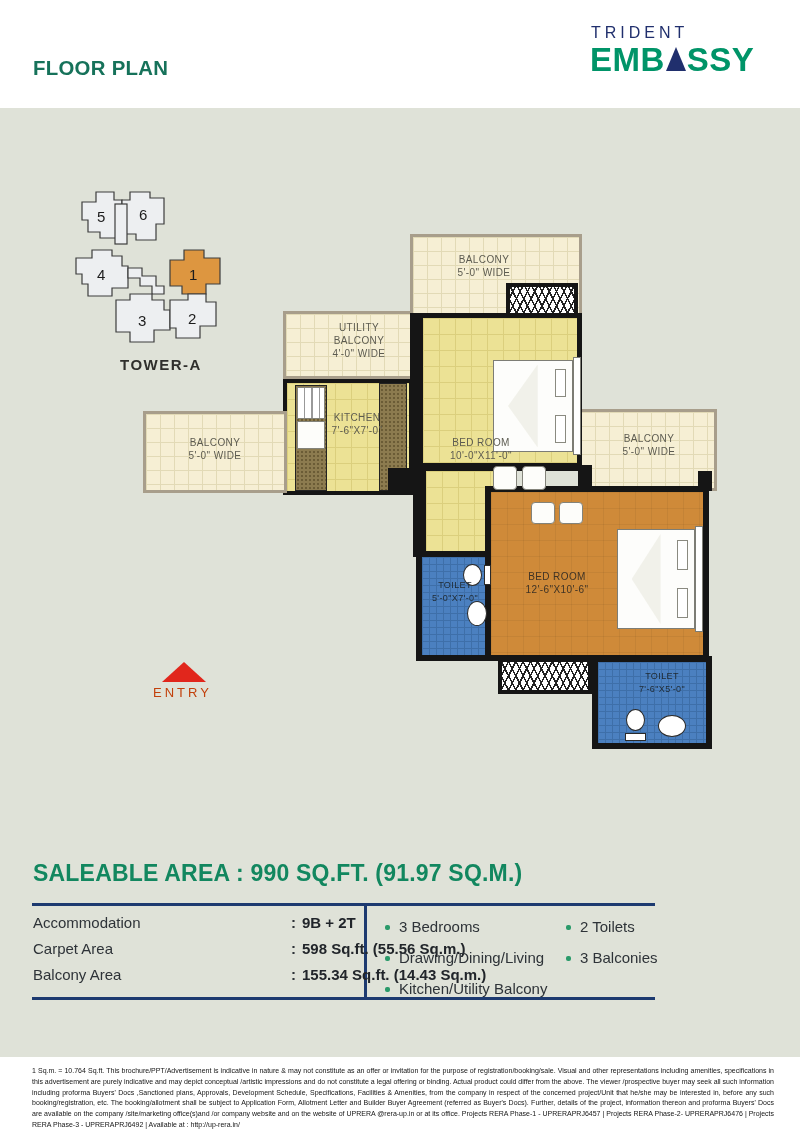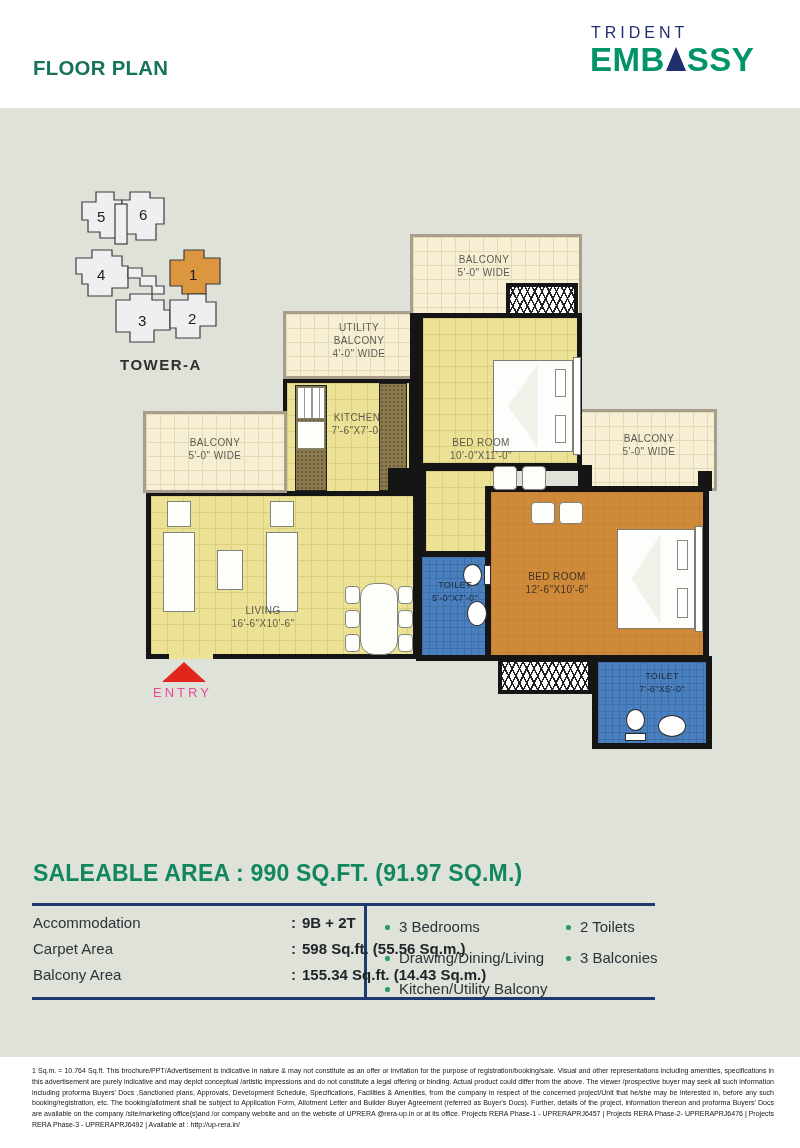--- a/index.html
+++ b/index.html
@@ -65,21 +65,21 @@
   .bed{position:absolute;background:#fdfdfb;border:1.5px solid #7d7d75;z-index:4;}
   .bed .head{position:absolute;right:-9px;top:-4px;bottom:-4px;width:8px;background:#fff;border:1.5px solid #7d7d75;}
   .bed .pil{position:absolute;width:11px;background:#fff;border:1.2px solid #8a8a80;}
   .bed .fold{position:absolute;left:18%;top:4%;height:92%;width:38%;
     background:#efefe8;clip-path:polygon(100% 0,0 50%,100% 100%);opacity:.9;}
   .wc{position:absolute;z-index:5;}
   .wc .bowl{position:absolute;background:#fff;border:1.5px solid #2a2a2a;border-radius:50%;}
   .wc .tank{position:absolute;background:#fff;border:1.5px solid #2a2a2a;}
   .entry-arrow{position:absolute;width:0;height:0;border-left:22px solid transparent;
     border-right:22px solid transparent;border-bottom:20px solid var(--red);z-index:6;}
-  .entry-label{position:absolute;font-size:13px;letter-spacing:3px;color:#ec4899;z-index:6;}
+  .entry-label{position:absolute;font-size:13px;letter-spacing:3px;color:#c2410c;z-index:6;}
 
   
   .h-green{position:absolute;left:33px;font-size:23px;font-weight:800;color:var(--green);letter-spacing:.2px;}
   .nline{position:absolute;background:var(--navy);}
   .spec-label{position:absolute;font-size:15px;color:var(--ink);}
   .spec-colon{position:absolute;font-size:15px;font-weight:700;color:var(--ink);}
   .spec-value{position:absolute;font-size:15px;font-weight:700;color:#21252a;}
   .feat{position:absolute;font-size:15px;color:var(--ink);line-height:22px;list-style:none;}
   .feat li{margin-bottom:9px;white-space:nowrap;}
   .feat li::before{content:"";display:inline-block;width:5px;height:5px;border-radius:2px;
@@ -115,39 +115,20 @@
     <text x="119" y="98">1</text>
     <text x="68" y="144">3</text>
     <text x="118" y="142">2</text>
     <text class="cap" x="50" y="188">TOWER-A</text>
   </svg>
 
   <div class="plan">
 
     <div class="room yellow" style="left:273px;top:243px;width:85px;height:86px;border-left:13px solid var(--wall);"></div>
 
-    <div class="room yellow walled" style="left:6px;top:263px;width:272px;height:168px;">
-      <div class="furn" style="left:16px;top:5px;width:24px;height:26px;"></div>
-      <div class="furn" style="left:119px;top:5px;width:24px;height:26px;"></div>
-      <div class="furn" style="left:12px;top:36px;width:32px;height:80px;"></div>
-      <div class="furn" style="left:115px;top:36px;width:32px;height:80px;"></div>
-      <div class="furn" style="left:66px;top:54px;width:26px;height:40px;"></div>
-      <div class="furn round" style="left:209px;top:87px;width:38px;height:72px;border-radius:14px;"></div>
-      <div class="furn round" style="left:194px;top:90px;width:15px;height:18px;"></div>
-      <div class="furn round" style="left:194px;top:114px;width:15px;height:18px;"></div>
-      <div class="furn round" style="left:194px;top:138px;width:15px;height:18px;"></div>
-      <div class="furn round" style="left:247px;top:90px;width:15px;height:18px;"></div>
-      <div class="furn round" style="left:247px;top:114px;width:15px;height:18px;"></div>
-      <div class="furn round" style="left:247px;top:138px;width:15px;height:18px;"></div>
-      <div style="position:absolute;left:18px;bottom:-5px;width:44px;height:5px;background:var(--yellow);"></div>
-      <div class="rlabel" style="left:52px;top:108px;width:120px;">
-        <div>LIVING</div>
-        <div>16'-6"X10'-6"</div>
-      </div>
-    </div>
 
     <div class="room yellow walled" style="left:143px;top:151px;width:130px;height:116px;border-width:4px;">
       <div class="counter" style="left:8px;top:2px;width:32px;height:106px;"></div>
       <div class="furn" style="left:10px;top:4px;width:28px;height:32px;background:repeating-linear-gradient(90deg,#fff 0 6px,#999 6px 7.5px);"></div>
       <div class="furn" style="left:10px;top:38px;width:28px;height:28px;"></div>
       <div class="counter" style="right:2px;top:0;width:28px;height:108px;"></div>
       <div class="rlabel" style="left:38px;top:28px;width:64px;">
         <div>KITCHEN</div>
         <div>7'-6"X7'-0"</div>
       </div>

